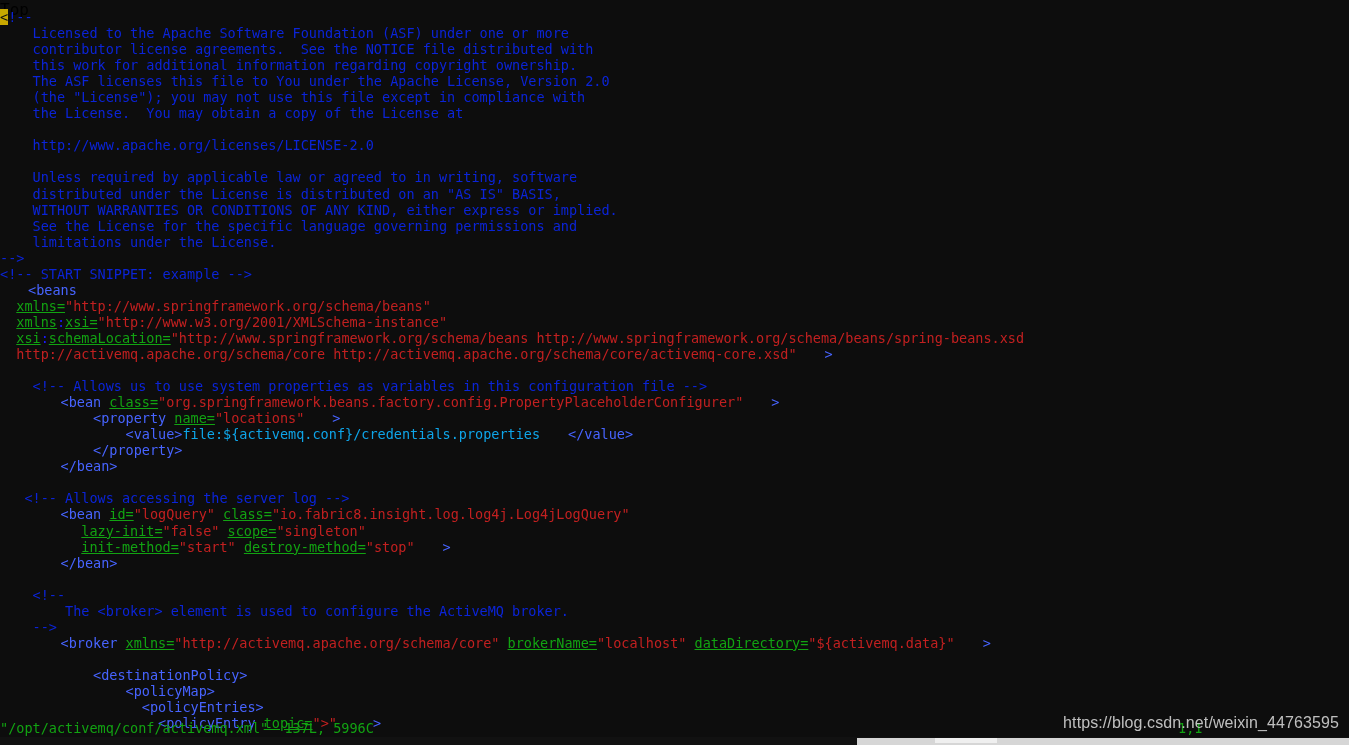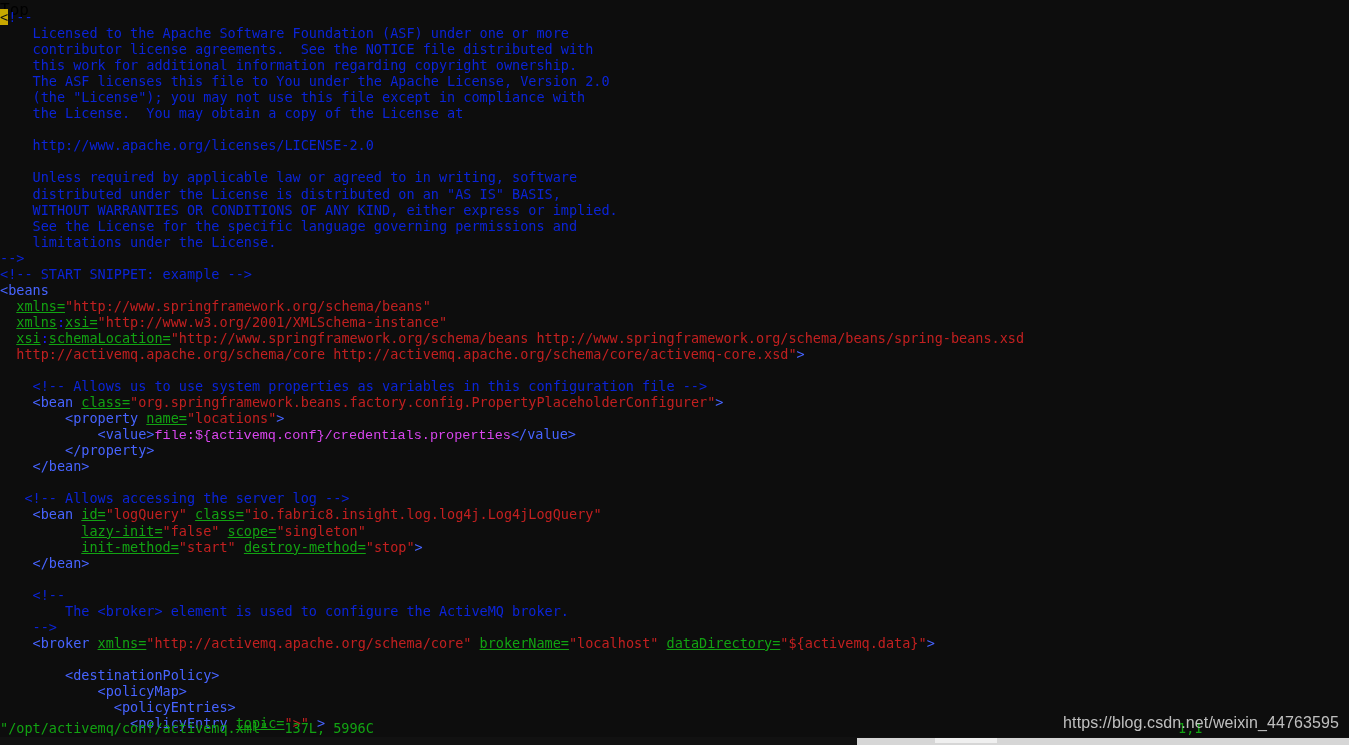--- a/index.html
+++ b/index.html
@@ -35,24 +35,24 @@
   }
 
   .line {
     height: 16.05px;
     white-space: pre;
     color: #c8c8c8;
   }
 
   
   .cmt   { color: #0b24d8; }          
-  .tag   { color: #4764ff; }          
+  .tag   { color: #4764ff; padding-left: 28px; }          
   .attr  { color: #12a312; text-decoration: underline; }          
   .str   { color: #c22020; }          
-  .txt   { color: #d946ef; font-family: Liberation Mono, monospace; }
+  .txt   { color: #0ea5e9; }
   .sep   { color: #1a1aff; }
 
   
   .cursor {
     background: #c8a800;
     color: #0d0d0d;
   }
 
   #statusline {
     position: absolute;

